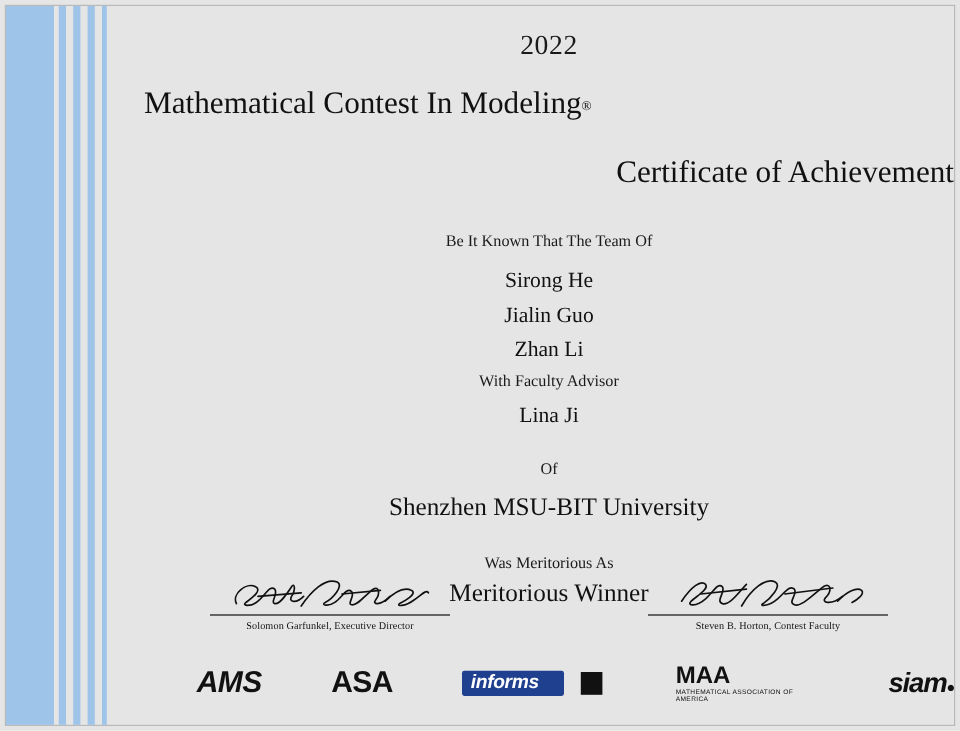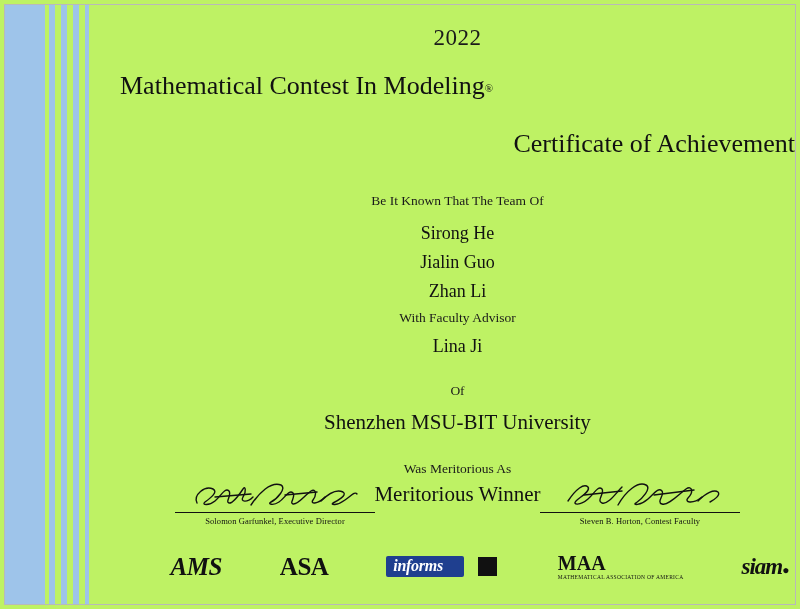--- a/index.html
+++ b/index.html
@@ -11,21 +11,21 @@
     width: 800px;
     height: 609px;
     font-family: "Liberation Serif", serif;
     overflow: hidden;
   }
 
   .certificate {
     position: relative;
     width: 800px;
     height: 609px;
-    background: #bef264;
+    background: #e5e5e5;
     box-sizing: border-box;
     overflow: hidden;
   }
 
   
   .cert-border {
     position: absolute;
     left: 4px;
     top: 4px;
     width: 792px;
@@ -207,21 +207,21 @@
     position: absolute;
     left: 0;
     top: 548px;
     width: 675px;
     display: flex;
     justify-content: center;
     align-items: center;
     gap: 14px;
   }
   .spon {
-    font-family: Liberation Serif, serif;
+    font-family: Liberation Sans, sans-serif;
     color: #111111;
     line-height: 1;
     margin-left: 44px;
   }
   .spon-ams {
     font-size: 25px;
     font-weight: bold;
     font-style: italic;
     letter-spacing: -0.5px;
   }

